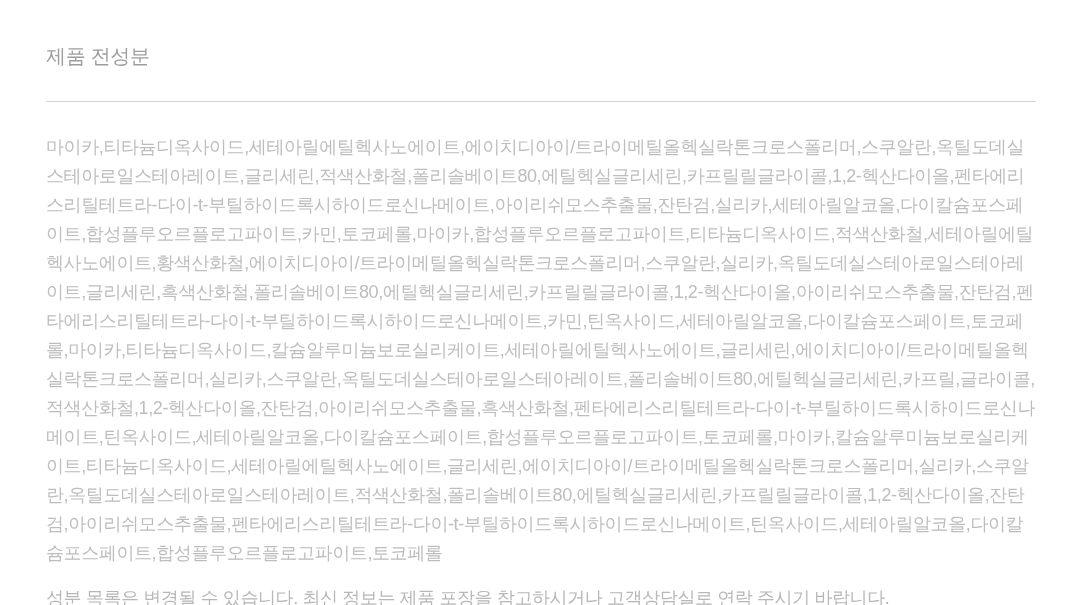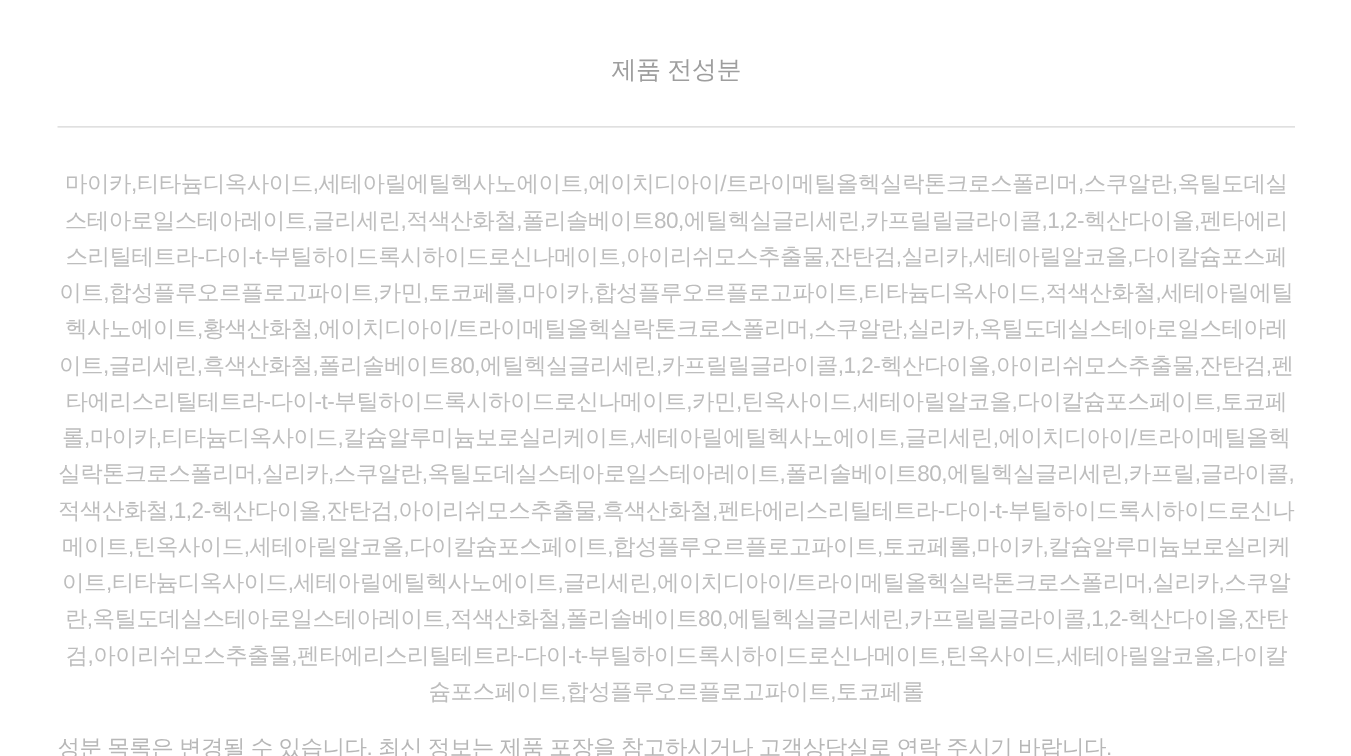--- a/index.html
+++ b/index.html
@@ -20,37 +20,36 @@
     box-sizing: border-box;
     padding: 44px 45px 0 46px;
   }
   .section-title {
     margin: 0;
     font-size: 20px;
     line-height: 24px;
     font-weight: 500;
     color: #9e9e9e;
     letter-spacing: -0.3px;
-    text-align: center;
   }
   .divider {
     border: none;
     border-top: 1px solid #d6d6d6;
     margin: 33px 0 0 0;
     height: 0;
   }
   .ingredients-text {
     margin: 31px 0 0 0;
     width: 990px;
     font-size: 18px;
     line-height: 29px;
     color: #bdbdbd;
     letter-spacing: -0.4px;
     word-break: break-all;
-    text-align: center;
+    text-align: left;
   }
   .ingredients-notice {
     margin: 17px 0 0 0;
     font-size: 18px;
     line-height: 26px;
     color: #b7b7b7;
     letter-spacing: -0.4px;
   }
 </style>
 </head>

